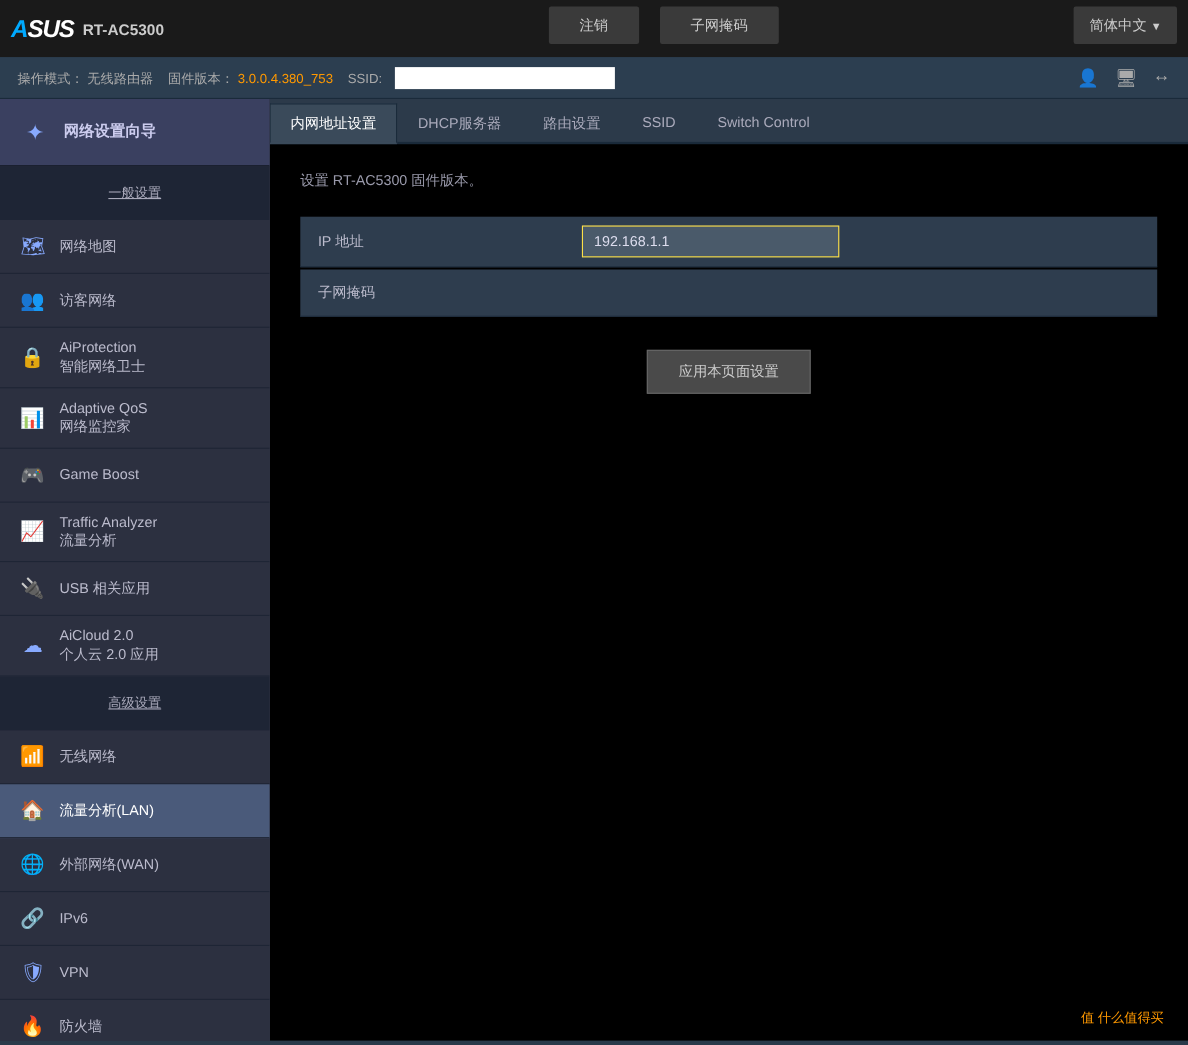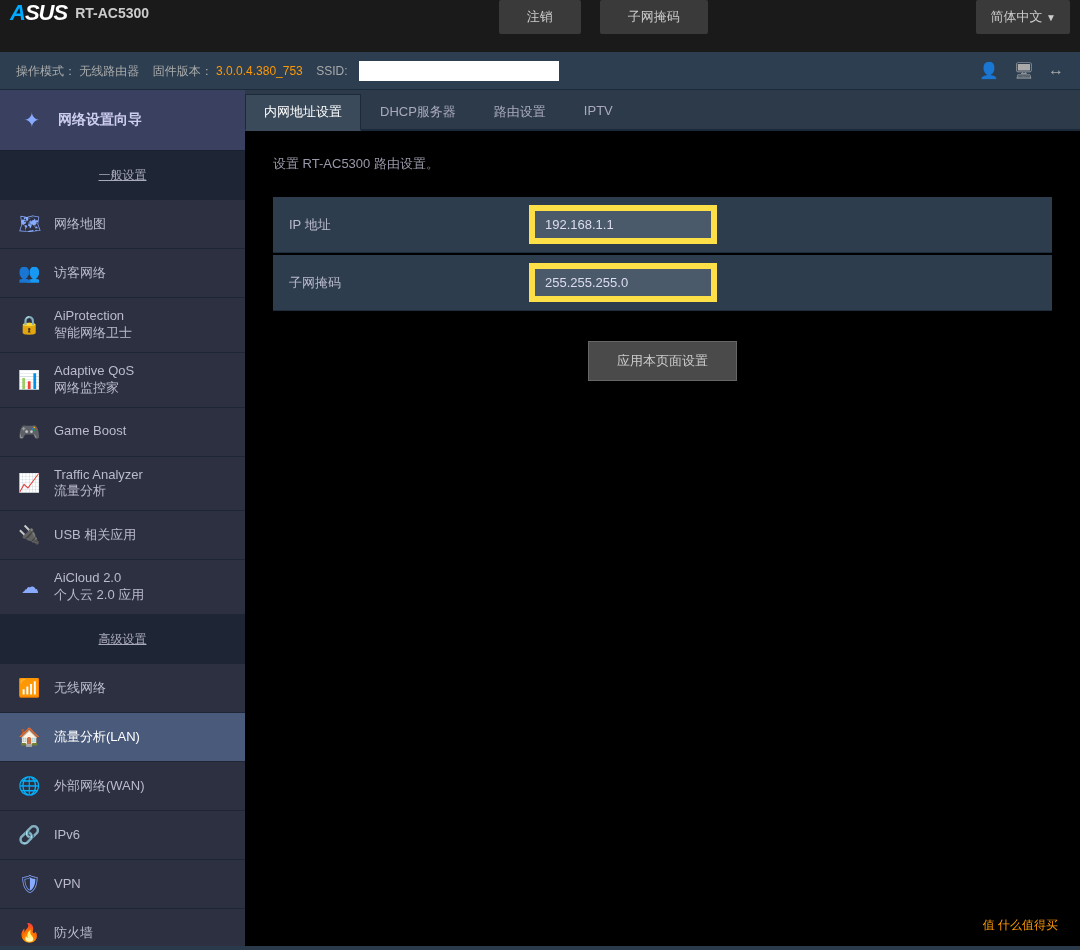--- a/index.html
+++ b/index.html
@@ -9,24 +9,24 @@
       background: #2a3a4a;
       font-family: Arial, 'Microsoft YaHei', sans-serif;
       font-size: 13px;
       color: #ccc;
       overflow: hidden;
     }
 
     
     .top-bar {
       display: flex;
-      align-items: flex-start;
+      align-items: flex-end;
       background: #1a1a1a;
       height: 52px;
-      padding: 0 10px;
+      padding: 12px 10px;
     }
     .logo-area {
       display: flex;
       align-items: center;
       gap: 8px;
       min-width: 220px;
     }
     .asus-logo {
       color: #fff;
       font-style: italic;
@@ -244,25 +244,25 @@
       color: #bbc;
       font-size: 13px;
       flex-shrink: 0;
     }
     .form-value {
       flex: 1;
       padding: 8px 16px;
     }
     .form-input {
       background: #4a5a6a;
-      border: 6px solid #fde047;
+      border: 1px solid #fde047;
       color: #dde;
       padding: 6px 10px;
       font-size: 13px;
-      width: 188px;
+      width: 234px;
       outline: none;
     }
 
     .apply-btn {
       background: #4a4a4a;
       color: #ccc;
       border: 1px solid #666;
       padding: 10px 28px;
       cursor: pointer;
       font-size: 13px;
@@ -394,38 +394,36 @@
     </div>
 
   </div>
 
   <div class="content-area">
 
     <div class="tabs">
       <div class="tab active">内网地址设置</div>
       <div class="tab">DHCP服务器</div>
       <div class="tab">路由设置</div>
-      <div class="tab">IPTV</div>
+      <div class="tab">SSID</div>
+      <div class="tab">Switch Control</div>
     </div>
 
     <div class="page-content">
-      <div class="page-subtitle">设置 RT-AC5300 路由设置。</div>
+      <div class="page-subtitle">设置 RT-AC5300 固件版本。</div>
 
       <div class="form-row">
         <div class="form-label">IP 地址</div>
         <div class="form-value">
           <input class="form-input" type="text" value="192.168.1.1" style="">
         </div>
       </div>
 
       <div class="form-row">
         <div class="form-label">子网掩码</div>
-        <div class="form-value">
-          <input class="form-input" type="text" value="255.255.255.0" style="">
-        </div>
       </div>
 
       <div style="text-align:center; margin-top: 30px;">
         <button class="apply-btn">应用本页面设置</button>
       </div>
     </div>
 
   </div>
 </div>
 

